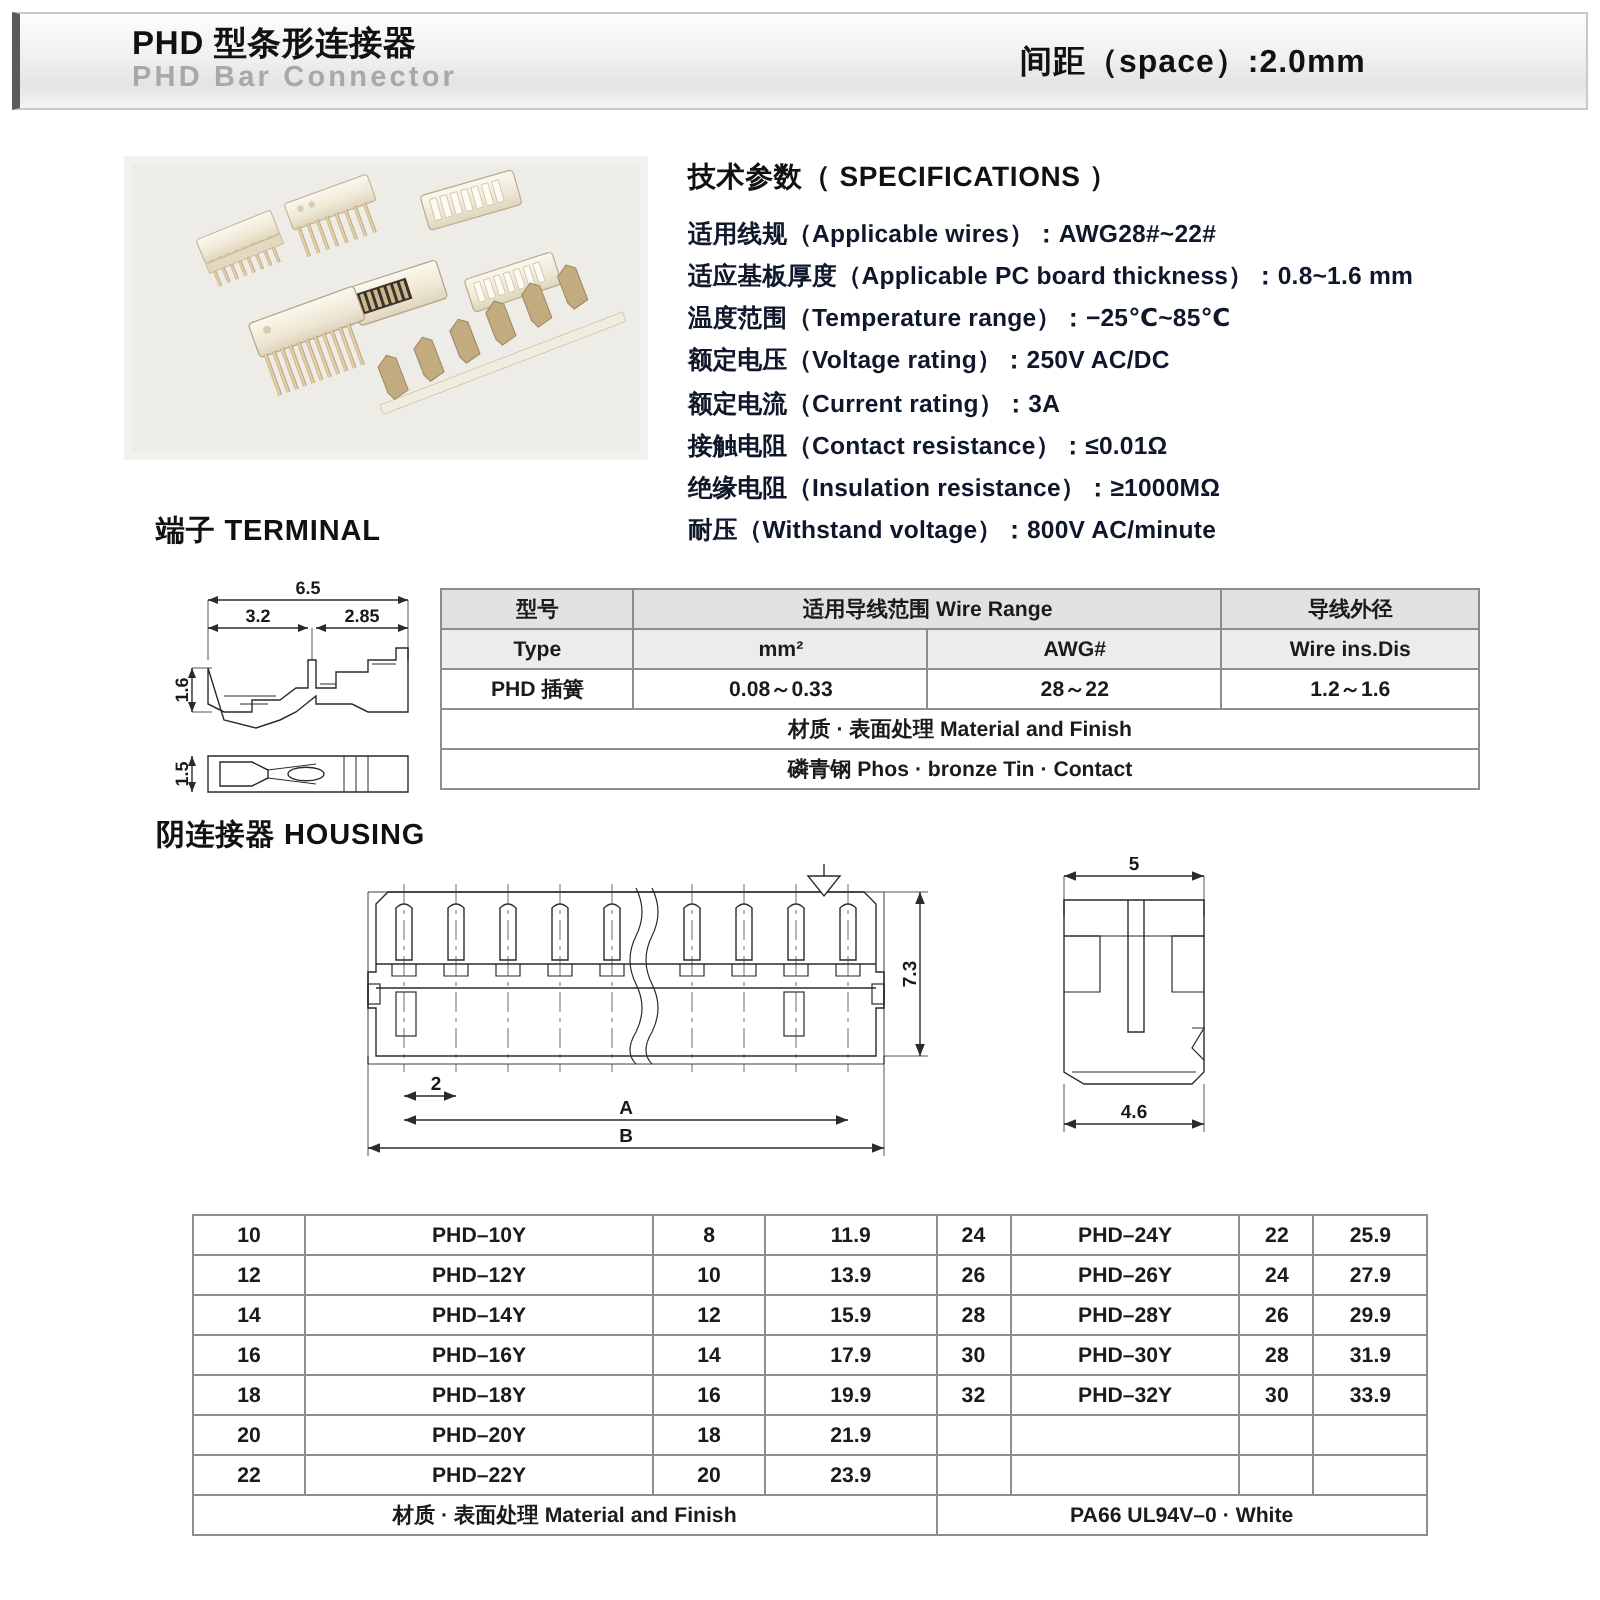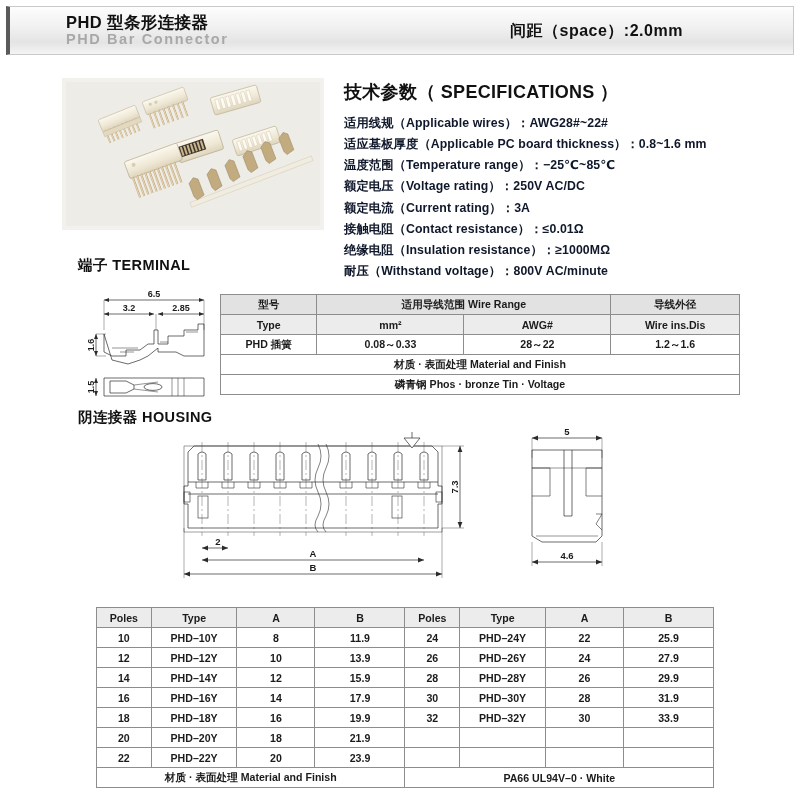--- a/index.html
+++ b/index.html
@@ -66,21 +66,21 @@
   }
   .photo svg { display:block; width:100%; height:100%; }
 
   
   .spec-block {
     position: absolute;
     left: 344px; top: 80px;
     width: 452px;
   }
   .spec-title {
-    font-size: 18px;
+    font-size: 14px;
     font-weight: bold;
     color: #111;
     letter-spacing: 0.3px;
     margin-bottom: 9px;
     white-space: nowrap;
   }
   .spec-line {
     font-size: 12.3px;
     font-weight: bold;
     color: #0f172a;
@@ -364,21 +364,21 @@
     <tr>
       <td>PHD 插簧</td>
       <td>0.08～0.33</td>
       <td>28～22</td>
       <td>1.2～1.6</td>
     </tr>
     <tr>
       <td class="matrow" colspan="4">材质 · 表面处理  Material and Finish</td>
     </tr>
     <tr>
-      <td class="matrow" colspan="4">磷青钢  Phos · bronze Tin · Voltage</td>
+      <td class="matrow" colspan="4">磷青钢  Phos · bronze Tin · Contact</td>
     </tr>
   </tbody>
     </table>
 
   <div class="sec-heading" id="housing-heading">阴连接器 HOUSING</div>
 
   <div class="drawing" id="housing-drawing">
     <svg width="520" height="168" viewBox="0 0 520 168" xmlns="http://www.w3.org/2000/svg">
       <g stroke="#2b2b2b" fill="none" stroke-width="0.7">
 
@@ -485,30 +485,20 @@
         <text x="163" y="147" text-anchor="middle">B</text>
         <text x="308" y="63" text-anchor="middle" transform="rotate(-90 308 63)">7.3</text>
         <text x="417" y="11" text-anchor="middle">5</text>
         <text x="417" y="135" text-anchor="middle">4.6</text>
       </g>
     </svg>
   </div>
 
   <table class="dt" id="dim-table">
     <tbody>
-    <tr>
-      <th class="hdr-sub">Poles</th>
-      <th class="hdr-sub">Type</th>
-      <th class="hdr-sub" style="width:78px">A</th>
-      <th class="hdr-sub" style="width:90px">B</th>
-      <th class="hdr-sub">Poles</th>
-      <th class="hdr-sub">Type</th>
-      <th class="hdr-sub" style="width:78px">A</th>
-      <th class="hdr-sub" style="width:90px">B</th>
-    </tr>
 
     <tr>
       <td>10</td>
       <td>PHD–10Y</td>
       <td>8</td>
       <td>11.9</td>
       <td>24</td>
       <td>PHD–24Y</td>
       <td>22</td>
       <td>25.9</td>

